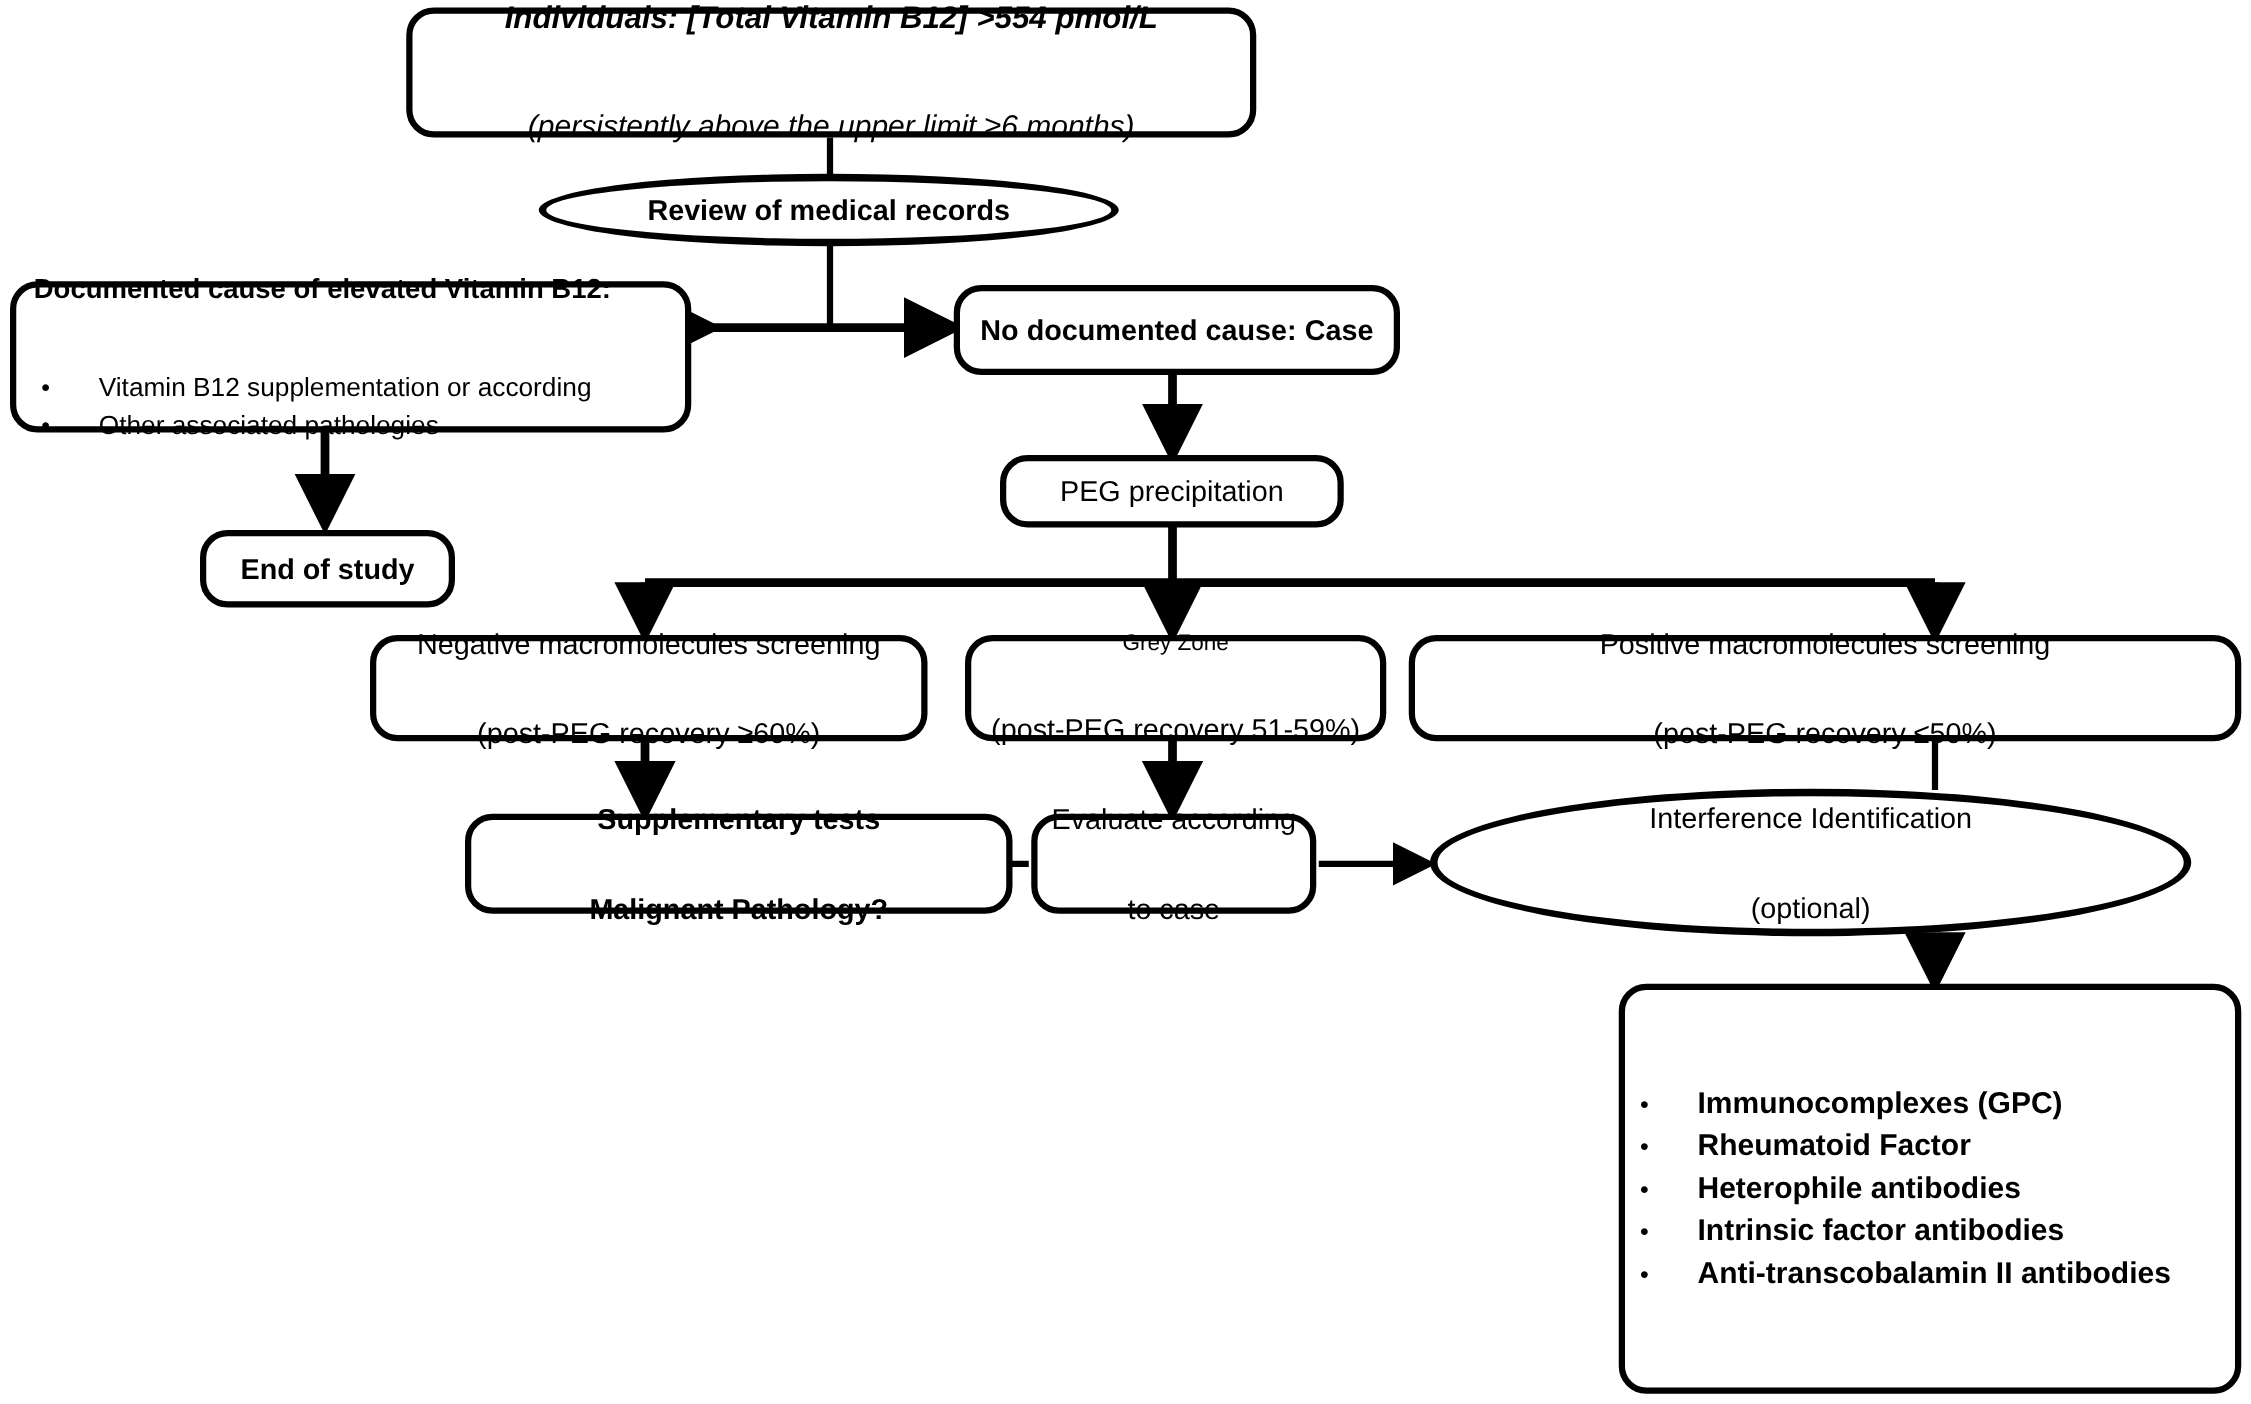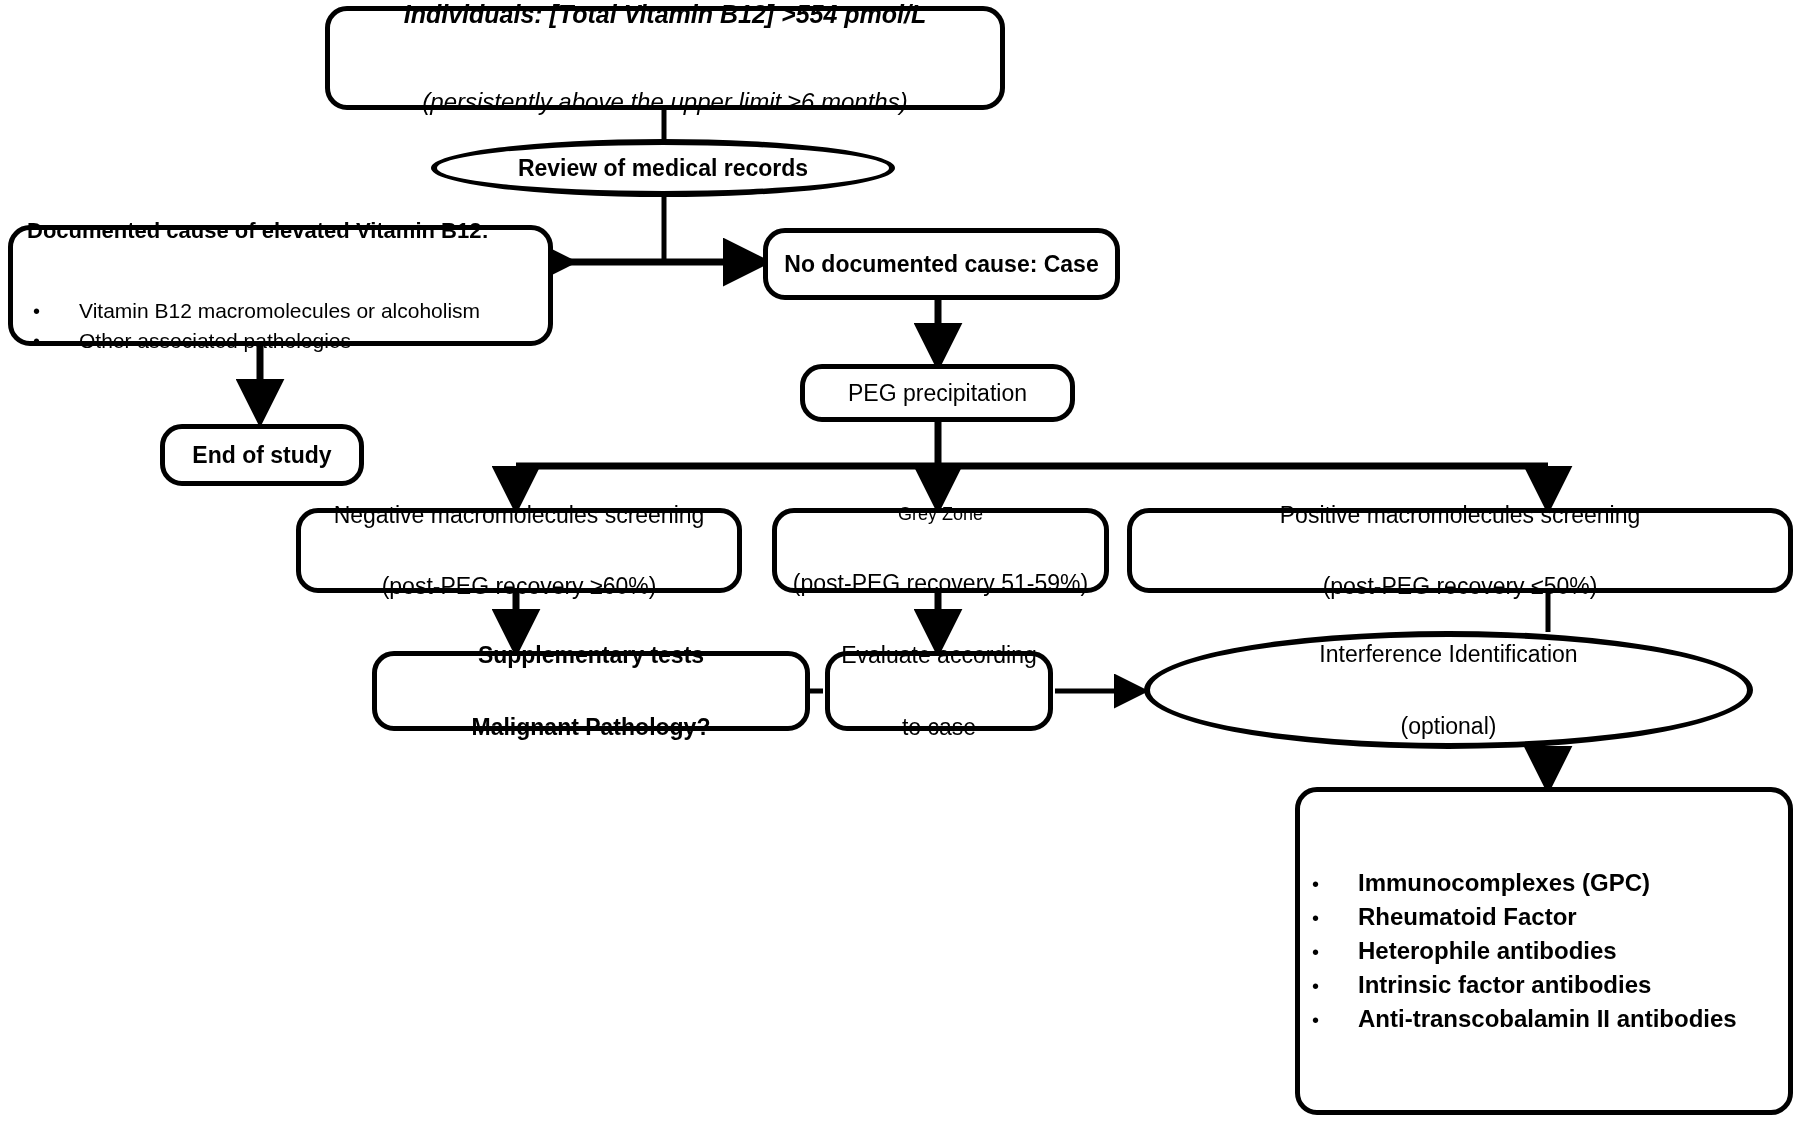--- a/index.html
+++ b/index.html
@@ -114,21 +114,21 @@
   <div class="node ellipse" style="left:431px; top:139px; width:464px; height:58px;">
     <div class="line bold" style="font-size:23px;">Review of medical records</div>
   </div>
 
   <div class="node rbox" style="left:8px; top:225px; width:545px; height:121px; padding:10px 12px 10px 14px;
               align-items:flex-start; justify-content:center;">
     <div class="line bold" style="font-size:22px; text-align:left;">Documented cause of elevated Vitamin B12:</div>
     <div class="bullets" style="font-size:21px; margin-top:10px;">
       <div class="bullet-row">
         <span class="bullet-dot">•</span>
-        <span class="bullet-text">Vitamin B12 macromolecules or alcoholism</span>
+        <span class="bullet-text">Vitamin B12 supplementation or according</span>
       </div>
       <div class="bullet-row">
         <span class="bullet-dot">•</span>
         <span class="bullet-text">Other associated pathologies</span>
       </div>
     </div>
   </div>
 
   <div class="node rbox" style="left:763px; top:228px; width:357px; height:72px; padding:6px 10px;">
     <div class="line bold" style="font-size:23px;">No documented cause: Case</div>

